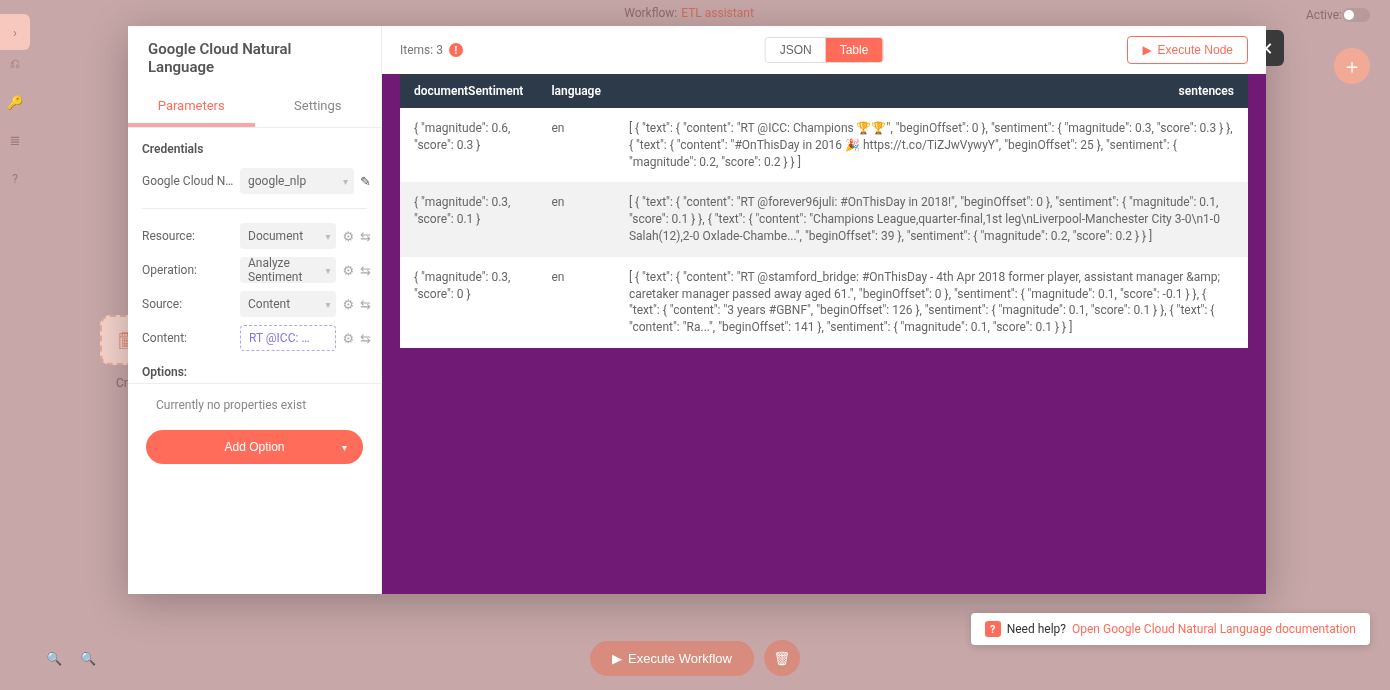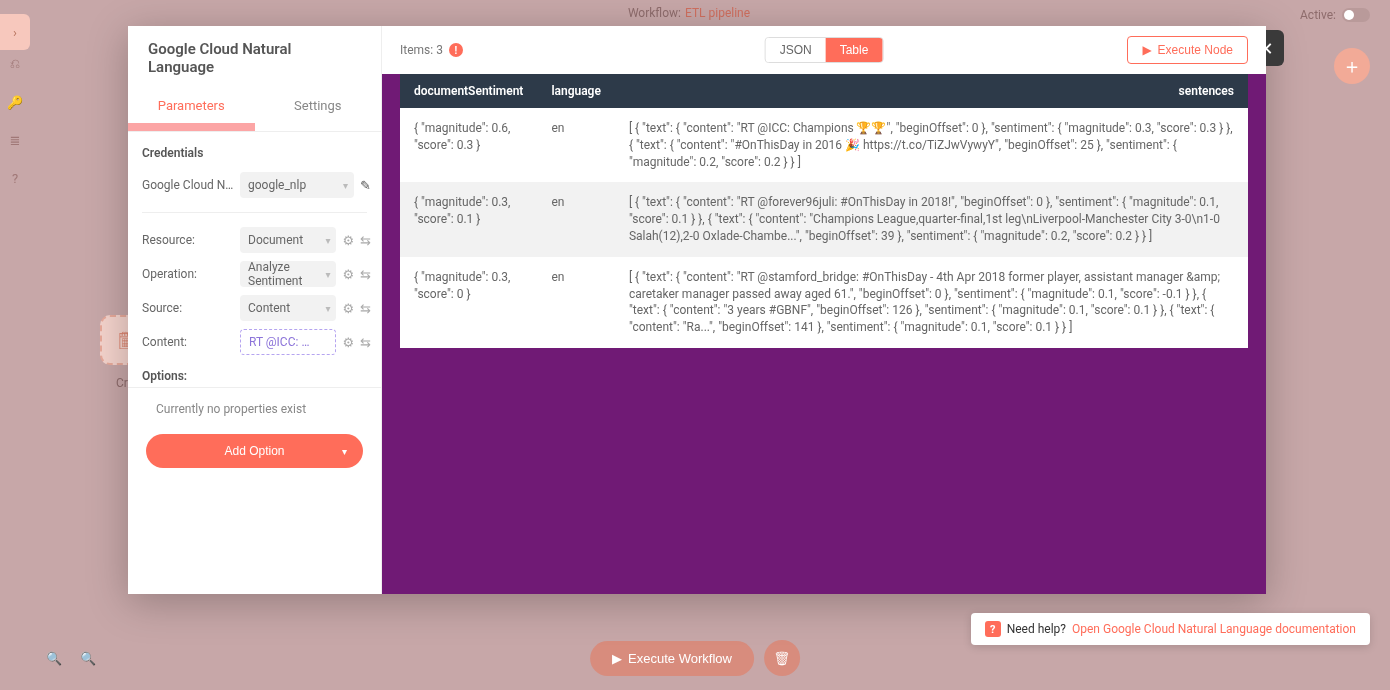--- a/index.html
+++ b/index.html
@@ -2,42 +2,42 @@
 <html><head>
 <meta charset="utf-8">
 <style>
 * { box-sizing: border-box; margin: 0; padding: 0; }
 body { font-family: -apple-system, BlinkMacSystemFont, "Segoe UI", Roboto, sans-serif; font-size: 13px; background: #c7a7a8; width: 1390px; height: 690px; overflow: hidden; position: relative; color: #555; }
 .left-rail { position: absolute; left: 0; top: 0; width: 30px; height: 100%; background: #c7a7a8; z-index: 1; }
 .left-rail .tab-handle { position: absolute; top: 14px; left: 0; width: 30px; height: 36px; background: #f7c8bd; border-radius: 0 6px 6px 0; display:flex; align-items:center; justify-content:center; color:#b87560;}
 .left-rail .rail-icon { width: 28px; height: 28px; margin: 10px auto 0; display:flex; align-items:center; justify-content:center; color:#a07877; }
 .topbar { position: absolute; top: 0; left: 0; right: 12px; height: 26px; display:flex; align-items:center; justify-content:center; font-size:12px; color:#8e6c6c; z-index:1; }
 .topbar .wf-name{ color:#cf6f5f; margin-left:4px;}
-.active-toggle{ position:absolute; right:20px; top:8px; display:flex; align-items:center; gap:6px; font-size:12px; color:#8e6c6c; z-index:1;}
+.active-toggle{ position:absolute; right:20px; top:8px; display:flex; align-items:center; font-size:12px; color:#8e6c6c; z-index:1;}
 .toggle{ width:28px; height:14px; border-radius:8px; background:#b99a9a; position:relative;}
 .toggle::after{content:''; position:absolute; left:2px; top:2px; width:10px; height:10px; border-radius:50%; background:#fff;}
 .add-node-btn{ position:absolute; right:20px; top:48px; width:36px; height:36px; border-radius:50%; background:#f2aa97; color:#fff; display:flex; align-items:center; justify-content:center; font-size:20px; z-index:1;}
 .bg-node-card{ position:absolute; left:100px; top:315px; width:58px; height:50px; border:2px dashed #e7a99a; border-radius:10px; background:#f4d3cc; display:flex; align-items:center; justify-content:center; z-index:0;}
 .bg-node-card-label{position:absolute; left:116px; top:376px; font-size:12px; color:#8e6c6c; z-index:0;}
 .bottom-bar{ position:absolute; left:50%; bottom:14px; transform:translateX(-50%); display:flex; gap:10px; align-items:center; z-index:1;}
 .exec-wf-btn{ background:#d88c7d; color:#fff; border:none; border-radius:20px; padding:10px 22px; font-size:13px; display:flex; align-items:center; gap:6px;}
 .round-btn{ width:36px; height:36px; border-radius:50%; background:#d88c7d; color:#fff; display:flex; align-items:center; justify-content:center; border:none;}
 .zoom-ctrls{ position:absolute; left:46px; bottom:24px; display:flex; gap:18px; color:#a07877; z-index:1;}
 .help-box{ position:absolute; right:20px; bottom:45px; background:#fff; border-radius:4px; padding:8px 14px; font-size:12px; color:#333; box-shadow:0 2px 8px rgba(0,0,0,0.15); z-index:100; display:flex; align-items:center; gap:6px;}
 .help-box .q{ width:16px; height:16px; background:#ff6d5a; color:#fff; border-radius:3px; display:flex; align-items:center; justify-content:center; font-weight:bold; font-size:11px;}
 .help-box a{ color:#ff6d5a; text-decoration:none;}
 
 
 .modal{ position:absolute; left:128px; top:26px; right:124px; bottom:96px; background:#fff; border-radius:4px; box-shadow:0 8px 40px rgba(0,0,0,0.25); z-index:50; display:flex; }
 .close-btn{ position:absolute; right:-18px; top:4px; width:36px; height:36px; border-radius:6px; background:#3a3a3a; color:#fff; display:flex; align-items:center; justify-content:center; font-size:18px; cursor:pointer;}
 .sidebar{ width:254px; border-right:1px solid #eee; background:#fff; padding-bottom:10px;}
 .sidebar h2{ font-size:15px; font-weight:600; color:#555; padding:14px 20px 12px;}
 .tabs{ display:flex; border-bottom:1px solid #eee;}
 .tabs .tab{ flex:1; text-align:center; padding:10px 0; font-size:13px; color:#888; cursor:pointer;}
-.tabs .tab.active{ color:#ff6d5a; border-bottom:8px solid #fca5a5;}
+.tabs .tab.active{ color:#ff6d5a; border-bottom:4px solid #fca5a5;}
 .section-h{ font-size:12px; font-weight:600; color:#555; padding:14px 14px 8px;}
 .param-row{ display:flex; align-items:center; padding:4px 10px 4px 14px; gap:6px;}
 .param-label{ width:92px; font-size:12px; color:#666; white-space:nowrap; overflow:hidden; text-overflow:ellipsis;}
 .param-select{ flex:1; position:relative; background:#f2f2f2; border-radius:4px; height:26px; display:flex; align-items:center; padding:0 22px 0 8px; font-size:12px; color:#666;}
 .param-select.expr{ background:#fff; border:1px dashed #b5a4f0; color:#8c74d9;}
 .param-select .chev{ position:absolute; right:6px; color:#bbb; font-size:10px;}
 .param-actions{ display:flex; gap:6px; color:#aaa; font-size:13px;}
 .param-actions .pencil{ color:#555;}
 .divider{ height:1px; background:#eee; margin:10px 14px;}
 .options-h{ font-size:12px; font-weight:600; color:#555; padding:10px 14px 4px; border-bottom:1px solid #eee; margin-bottom:6px;}
@@ -68,21 +68,21 @@
   <div class="tab-handle">›</div>
   <div style="height:40px"></div>
   <div class="rail-icon">⎌</div>
   <div class="rail-icon">🔑</div>
   <div class="rail-icon">≣</div>
   <div class="rail-icon">?</div>
 </div>
 
 <div class="topbar">
   <span>Workflow:</span>
-  <span class="wf-name">ETL pipeline</span>
+  <span class="wf-name">ETL assistant</span>
 </div>
 <div class="active-toggle">
   <span>Active:</span>
   <span class="toggle"></span>
 </div>
 <div class="add-node-btn">＋</div>
 
 <div class="bg-node-card">
   <span style="color:#d97a63; font-size:18px;">🗓</span>
 </div>

